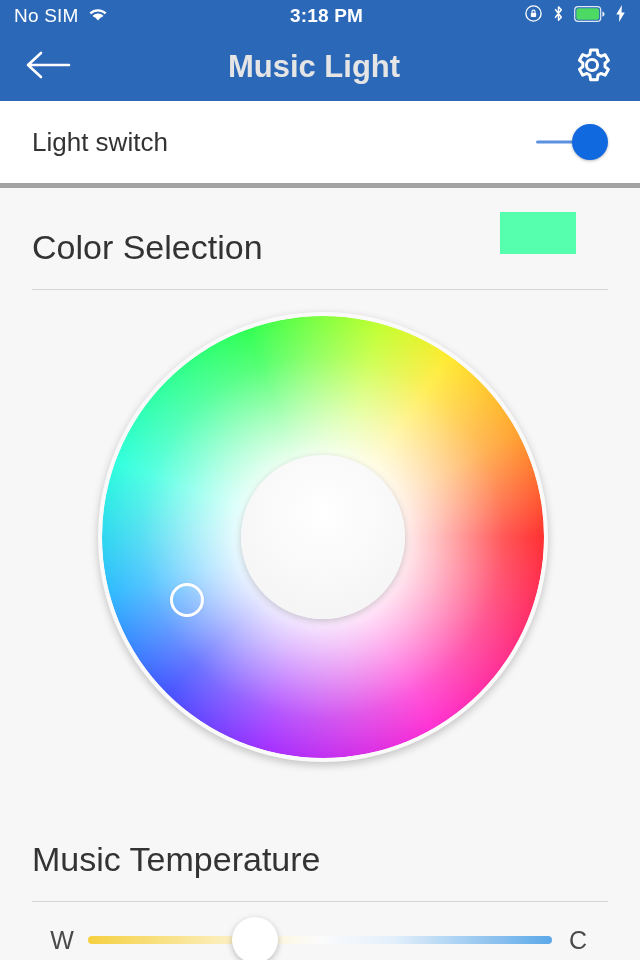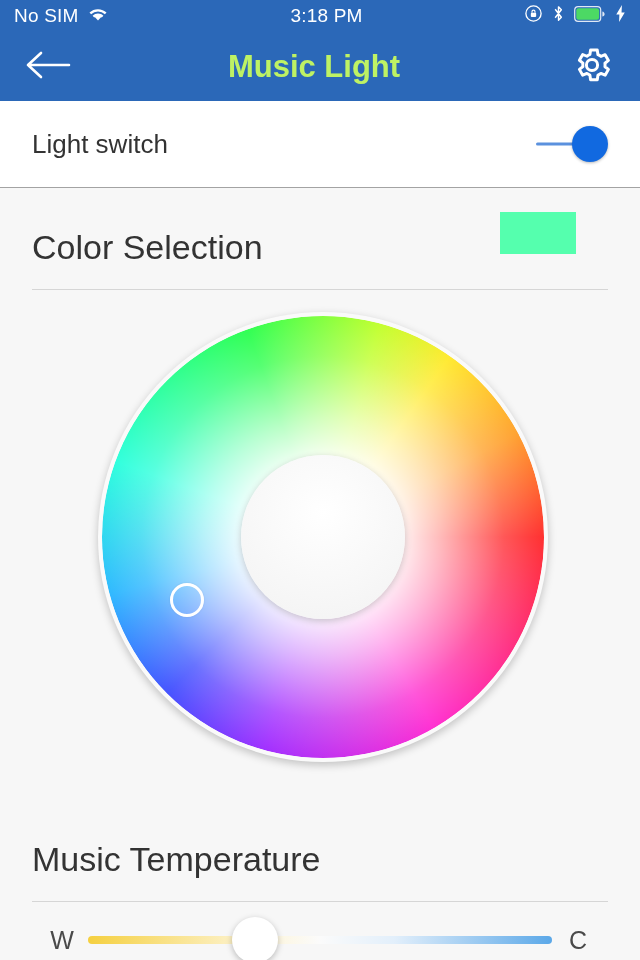--- a/index.html
+++ b/index.html
@@ -15,45 +15,45 @@
   .statusbar {
     position:absolute; top:0; left:0; width:640px; height:32px;
     background:#2b68b8; color:#ffffff;
     display:flex; align-items:center;
     padding:0 14px;
     font-size:19px; letter-spacing:.2px;
   }
   .sb-left { display:flex; align-items:center; gap:9px; }
   .sb-center {
     position:absolute; left:13px; right:0; text-align:center;
-    font-size:19px; font-weight:normal; pointer-events:none;
+    font-size:19px; font-weight:bold; pointer-events:none;
   }
   .sb-right { margin-left:auto; display:flex; align-items:center; gap:9px; z-index:2; }
   .sb-text { white-space:nowrap; }
 
   
   .navbar {
     position:absolute; top:32px; left:0; width:640px; height:69px;
     background:#2b68b8;
     display:flex; align-items:center; justify-content:space-between;
     padding:0 22px;
   }
   .nav-title {
     position:absolute; left:0; right:12px; text-align:center;
-    color:#bef264; font-size:31px; font-weight:bold;
+    color:#e5e5e5; font-size:31px; font-weight:bold;
     pointer-events:none;
   }
   .nav-btn { display:flex; align-items:center; justify-content:center;
              width:52px; height:52px; z-index:2; cursor:pointer; }
 
   
   .switch-card {
     position:absolute; top:101px; left:0; width:640px; height:87px;
     background:#ffffff;
-    border-bottom:1px solid #a3a3a3;
+    border-bottom:5px solid #a3a3a3;
     display:flex; align-items:center;
     padding:0 32px;
   }
   .switch-label { font-size:26px; color:#333333; }
   .toggle {
     margin-left:auto; position:relative;
     width:72px; height:38px; display:flex; align-items:center; cursor:pointer;
   }
   .toggle-track {
     position:absolute; left:0; top:50%; transform:translateY(-50%);

